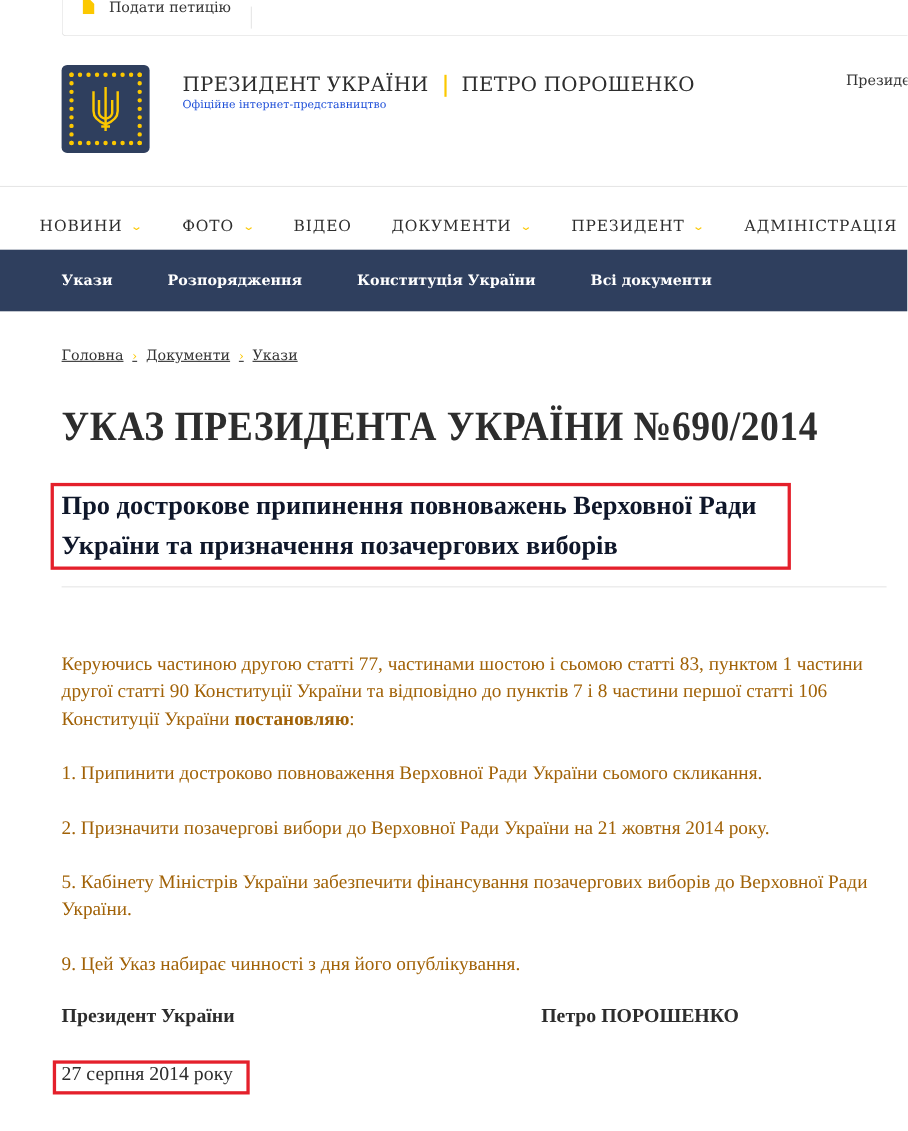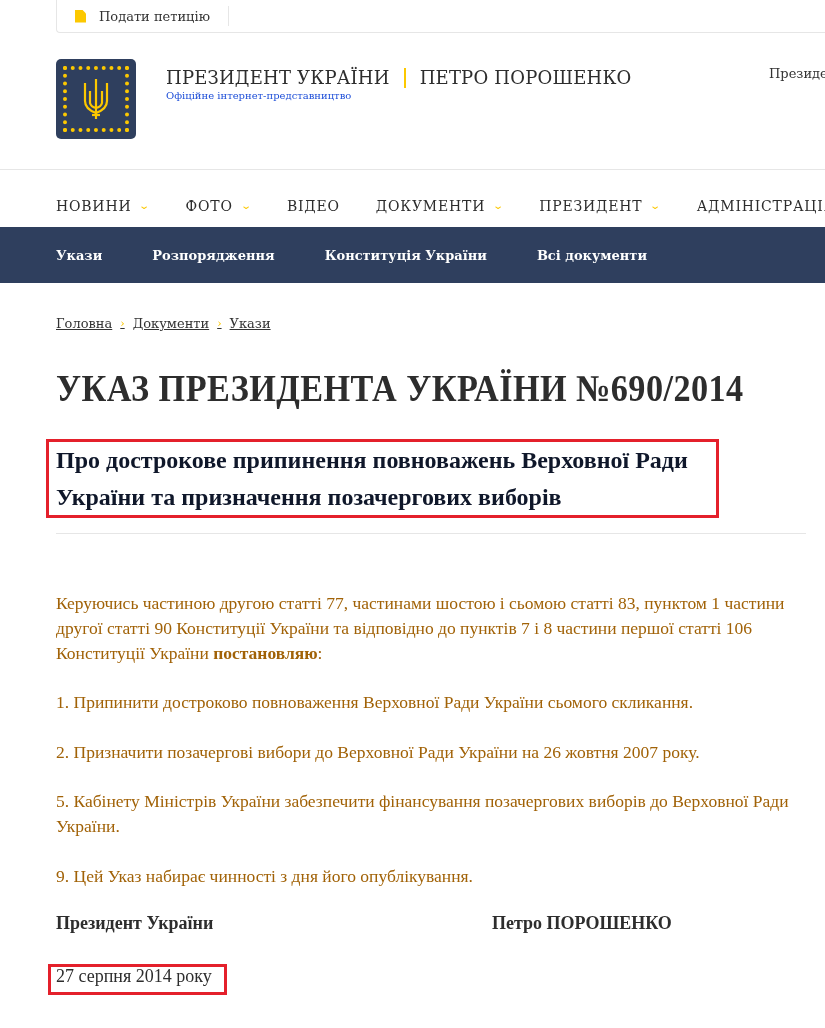--- a/index.html
+++ b/index.html
@@ -3,37 +3,37 @@
 <meta charset="utf-8">
 <style>
   * { box-sizing: border-box; margin: 0; padding: 0; }
   html, body { width: 825px; height: 1028px; overflow: hidden; background: #ffffff; }
   body { font-family: "DejaVu Serif", serif; color: #2d2d2d; position: relative; }
 
   
   .topbar { position: absolute; left: 56px; top: 0; height: 33px; width: 800px;
     border-left: 1px solid #e6e6e6; border-bottom: 1px solid #e6e6e6; border-bottom-left-radius: 4px;
     display: flex; align-items: center; }
-  .topbar-item { display: flex; align-items: center; height: 100%; padding: 0 18px; font-size: 13px; color: #333; cursor: pointer; }
+  .topbar-item { display: flex; height: 100%; padding: 0 18px; font-size: 13px; color: #333; cursor: pointer; }
   .topbar-item .doc-icon { width: 11px; height: 13px; background: #fcc800; margin-right: 13px; position: relative;
     clip-path: polygon(0 0, 65% 0, 100% 30%, 100% 100%, 0 100%); }
   .topbar-sep { width: 1px; height: 20px; background: #e6e6e6; }
 
   
   .logo { position: absolute; left: 56px; top: 59px; width: 80px; height: 80px; border-radius: 5px; background: #2f3f5e;
     display: flex; align-items: center; justify-content: center; }
   .logo-frame { width: 66px; height: 66px; border: 4px dotted #fcc800; display: flex; align-items: center; justify-content: center; }
   .site-title { position: absolute; left: 166px; top: 67px; font-size: 18px; color: #2d2d2d; letter-spacing: 0.2px; display: flex; align-items: center; white-space: nowrap; }
   .site-title .bar { display: inline-block; width: 2px; height: 20px; background: #fcc800; margin: 0 14px; }
   .site-sub { position: absolute; left: 166px; top: 90px; font-size: 10px; color: #1d4ed8; }
   .header-right { position: absolute; left: 769px; top: 66px; font-size: 13px; color: #333; white-space: nowrap; }
 
   
   .mainnav { position: absolute; left: 0; top: 169px; width: 825px; height: 72px; border-top: 1px solid #e6e6e6; background: #fff;
-    display: flex; align-items: center; padding-left: 56px; white-space: nowrap; }
+    display: flex; align-items: center; padding-left: 36px; white-space: nowrap; }
   .nav-item { font-size: 14px; letter-spacing: 0.8px; color: #2d2d2d; margin-right: 36px; display: flex; align-items: center; cursor: pointer; }
   .nav-item .chev { color: #fcc800; font-size: 10px; margin-left: 9px; transform: scaleX(1.4); }
 
   
   .subnav { position: absolute; left: 0; top: 227px; width: 825px; height: 56px; background: #2f3f5e; display: flex; align-items: center; padding-left: 56px; }
   .subnav-item { color: #fff; font-size: 13px; font-weight: bold; margin-right: 50px; cursor: pointer; white-space: nowrap; }
 
   
   .breadcrumb { position: absolute; left: 56px; top: 316px; font-size: 13px; color: #333; display: flex; align-items: center; text-decoration: underline; }
   .breadcrumb .sep { color: #fcc800; margin: 0 8px; font-size: 11px; }
@@ -129,21 +129,21 @@
 <h1 class="page-title">УКАЗ ПРЕЗИДЕНТА УКРАЇНИ №690/2014</h1>
 
 <div class="subtitle-box"></div>
 <h2 class="subtitle">Про дострокове припинення повноважень Верховної Ради України та призначення позачергових виборів</h2>
 
 <div class="divider"></div>
 
 <p class="body-text" style="top:591px;"><span>Керуючись частиною другою статті 77, частинами шостою і сьомою статті 83, пунктом 1 частини другої статті 90 Конституції України та відповідно до пунктів 7 і 8 частини першої статті 106 Конституції України </span><b>постановляю</b><span>:</span></p>
 
 <p class="body-text" style="top:690px;">1. Припинити достроково повноваження Верховної Ради України сьомого скликання.</p>
-<p class="body-text" style="top:740px;">2. Призначити позачергові вибори до Верховної Ради України на 26 жовтня 2007 року.</p>
+<p class="body-text" style="top:740px;">2. Призначити позачергові вибори до Верховної Ради України на 21 жовтня 2014 року.</p>
 <p class="body-text" style="top:789px; width:740px;">5. Кабінету Міністрів України забезпечити фінансування позачергових виборів до Верховної Ради України.</p>
 <p class="body-text" style="top:864px;">9. Цей Указ набирає чинності з дня його опублікування.</p>
 
 <div class="sig-left">Президент України</div>
 <div class="sig-right">Петро ПОРОШЕНКО</div>
 
 <div class="date-box"></div>
 <div class="date">27 серпня 2014 року</div>
 
 </body></html>

